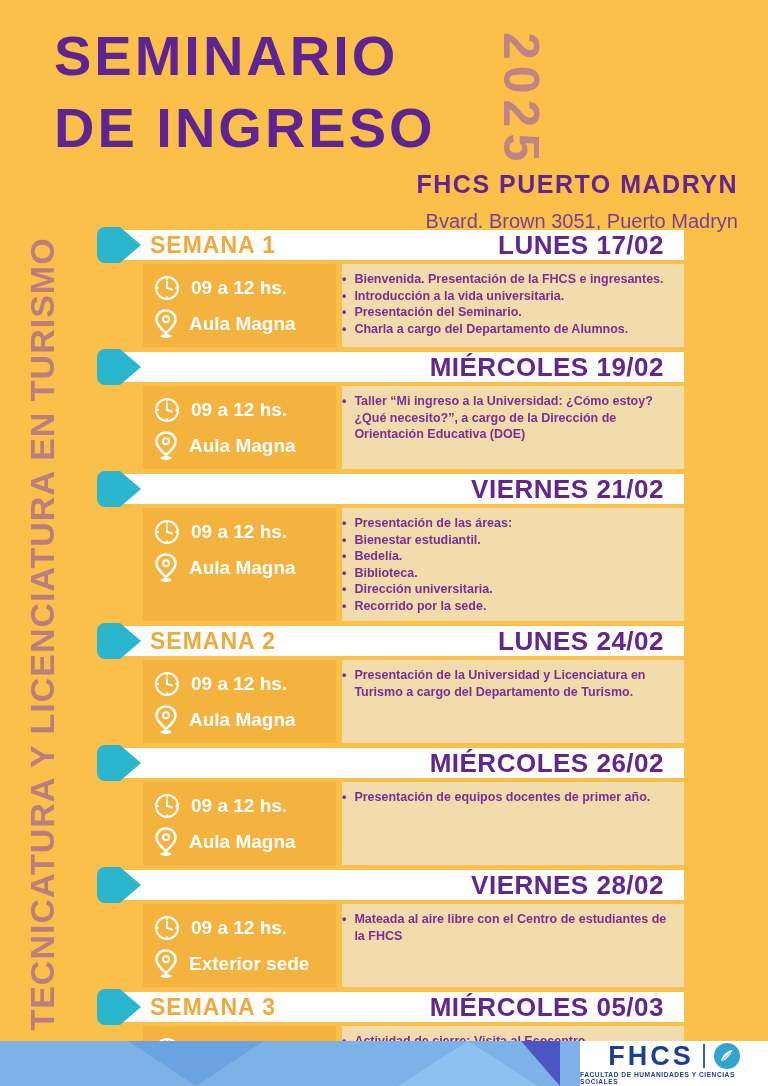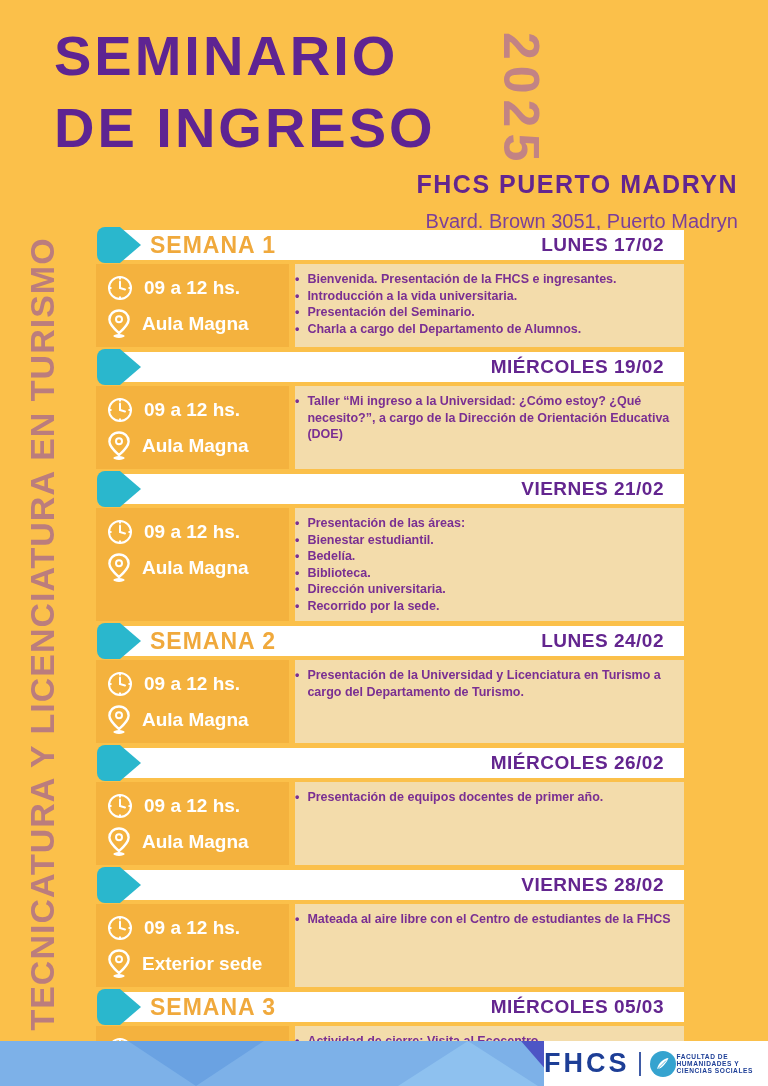--- a/index.html
+++ b/index.html
@@ -22,43 +22,43 @@
            color:var(--rose);font-weight:800;font-size:34px;letter-spacing:1px;}
 
   
   .schedule{position:absolute;left:96px;top:230px;width:588px;
             display:flex;flex-direction:column;gap:5px;}
   .section{position:relative;}
   .band{margin-left:12px;height:30px;background:var(--band_white);
         display:flex;align-items:center;padding:0 20px 0 42px;}
   .chev{position:absolute;left:0;top:-4px;width:46px;height:38px;}
   .week{color:var(--week_gold);font-weight:800;font-size:23px;letter-spacing:1px;}
-  .day{margin-left:auto;color:var(--purple_dark);font-weight:800;font-size:19px;letter-spacing:.5px;}
+  .day{margin-left:auto;color:var(--purple_dark);font-weight:800;font-size:26px;letter-spacing:.5px;}
   .row{display:flex;gap:6px;margin-top:4px;min-height:70px;align-items:stretch;}
   .cell-left{width:193px;background:var(--panel_orange);box-sizing:border-box;
-             padding:10px 6px 8px 10px;display:flex;flex-direction:column;gap:7px;}
+             padding:10px 6px 8px 10px;display:flex;flex-direction:column;gap:7px;margin-left:47px;}
   .meta{display:flex;align-items:center;gap:10px;color:#fff;font-weight:700;font-size:19px;}
   .meta svg{flex:0 0 auto;}
   .cell-right{flex:1;background:var(--panel_beige);box-sizing:border-box;padding:7px 12px 7px 0;}
   ul.acts{margin:0;padding:0;list-style:none;}
   ul.acts li{display:flex;gap:8px;color:var(--purple_text);font-weight:700;
              font-size:12.5px;line-height:1.32;}
   ul.acts li::before{content:"•";flex:0 0 auto;}
 
   
   .footer{position:absolute;left:0;bottom:0;width:768px;height:45px;background:var(--footer_blue);}
   .tri{position:absolute;top:0;height:45px;}
   .tri-down{left:128px;width:136px;background:var(--footer_blue_dark);
             clip-path:polygon(0 0,100% 0,50% 100%);}
   .tri-up{left:398px;width:140px;background:var(--footer_blue_light);
           clip-path:polygon(50% 0,100% 100%,0 100%);}
   .tri-indigo{left:500px;width:60px;background:var(--footer_indigo);
               clip-path:polygon(35% 0,100% 0,100% 100%);}
-  .logo-box{position:absolute;right:0;top:0;width:224px;height:45px;background:#fff;
-            display:flex;flex-direction:row;align-items:center;gap:1px;}
+  .logo-box{position:absolute;right:0;top:0;width:188px;height:45px;background:#fff;
+            display:flex;flex-direction:column;align-items:center;justify-content:center;gap:1px;}
   .logo-row{display:flex;align-items:center;gap:9px;}
   .logo-text{color:var(--logo_navy);font-weight:900;font-size:27px;letter-spacing:3px;line-height:1;}
   .logo-sep{width:2px;height:24px;background:var(--logo_navy);opacity:.85;}
   .logo-circle{width:26px;height:26px;border-radius:50%;background:var(--logo_circle_teal);
                display:flex;align-items:center;justify-content:center;}
   .logo-caption{color:var(--logo_navy);font-weight:700;font-size:6.6px;letter-spacing:.55px;}
 </style>
 </head>
 <body>
 

